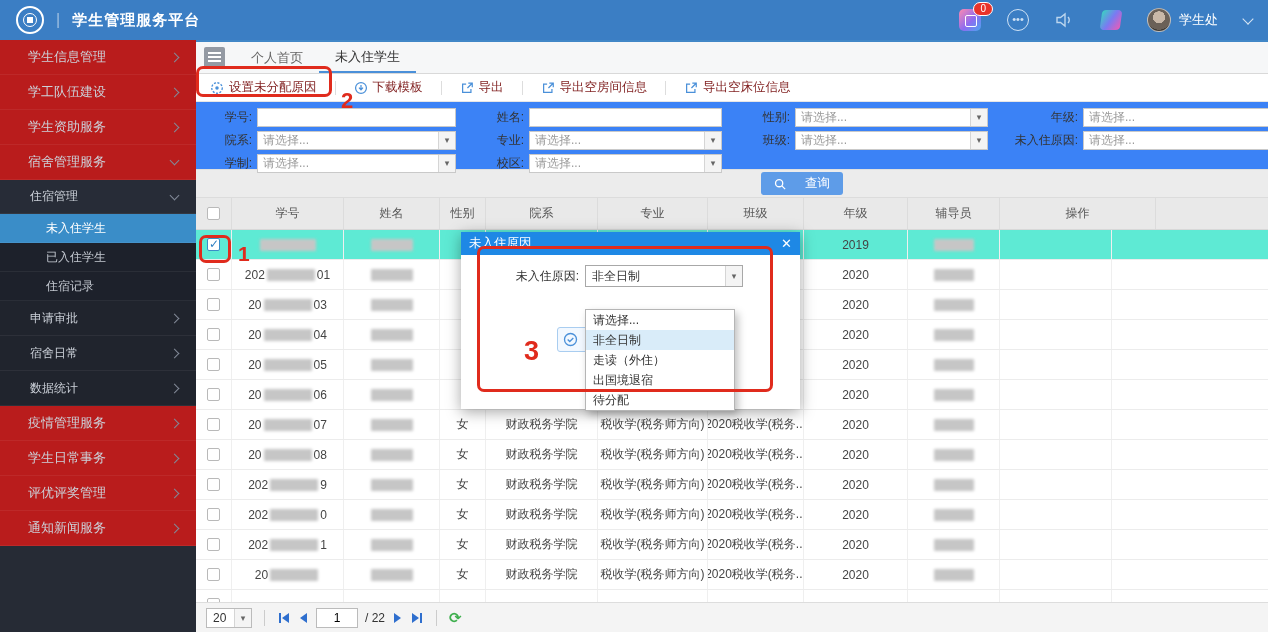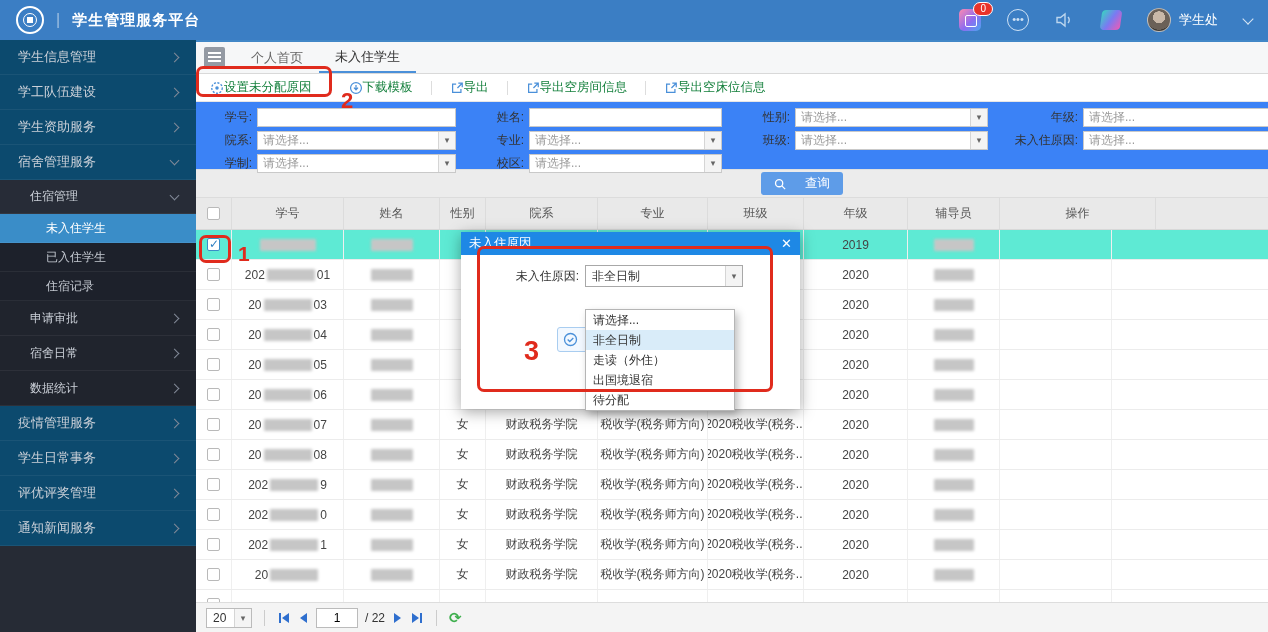--- a/index.html
+++ b/index.html
@@ -18,40 +18,40 @@
   .chaticon { width:22px; height:22px; border:1.6px solid #cfe2f5; border-radius:50%; color:#cfe2f5; font-size:11px; text-align:center; line-height:18px; }
   .spk svg { display:block; }
   .themeicon { width:20px; height:20px; border-radius:4px; background:linear-gradient(120deg,#37d6c0,#7a7af2 50%,#f05ab4); transform:skewX(-8deg); }
   .userbox { display:flex; align-items:center; gap:8px; color:#fff; font-size:13px; }
   .avatar { width:24px; height:24px; border-radius:50%; background:radial-gradient(circle at 50% 38%,#c9b8a8 0 34%,#6b6158 35% 70%,#3f3a35 71%); border:1px solid rgba(255,255,255,.6); }
   .chev-dn-w { width:8px; height:8px; border-right:1.6px solid #d8e6f4; border-bottom:1.6px solid #d8e6f4; transform:rotate(45deg); margin-top:-3px; }
 
   
   .sidebar { position:absolute; left:0; top:40px; width:196px; height:592px; background:#262b35; z-index:30; }
   .sitem { display:flex; align-items:center; color:#ccd1d9; font-size:13px; border-bottom:1px solid rgba(255,255,255,.06); cursor:pointer; }
-  .lvl1 { height:35px; background:#0c4a6e; padding-left:18px; }
+  .lvl1 { height:35px; background:#b91c1c; padding-left:28px; }
   .lvl2 { height:34px; background:#272c37; padding-left:30px; font-size:12px; }
   .lvl2b { height:35px; background:#20242d; padding-left:30px; font-size:12px; }
   .lvl3 { height:29px; background:#1d212b; padding-left:46px; font-size:12px; color:#c3c8d0; }
   .lvl3.active { background:#3a8dc8; color:#fff; }
   .chev { width:7px; height:7px; border-right:1.5px solid #828a98; border-bottom:1.5px solid #828a98; margin-left:auto; margin-right:18px; flex:none; }
   .chev.right { transform:rotate(-45deg); }
   .chev.down { transform:rotate(45deg); margin-top:-3px; }
 
   
   .content { position:absolute; left:196px; top:40px; width:1212px; height:592px; display:flex; flex-direction:column; background:#f0f0f0; }
 
   .tabbar { height:34px; flex:none; background:#f6f7f8; border-top:2px solid #4187c7; border-bottom:1px solid #d9d9d9; display:flex; align-items:center; }
   .collapse-ic { width:21px; height:21px; background:#949aa3; border-radius:2px; margin:0 10px 0 8px; position:relative; }
   .collapse-ic::after { content:""; position:absolute; left:4px; top:5px; width:13px; height:2px; background:#fff; box-shadow:0 4px 0 #fff,0 8px 0 #fff; }
   .tab { padding:0 16px; font-size:13px; color:#666; height:100%; display:flex; align-items:center; cursor:pointer; }
   .tab.active { color:#333; border-bottom:2px solid #4a90d9; }
 
   .toolbar { height:28px; flex:none; background:#fff; border-bottom:1px solid #e6e6e6; display:flex; align-items:center; padding-left:8px; }
-  .tbtn { display:flex; align-items:center; font-size:12.5px; color:#15803d; padding:0 6px; cursor:pointer; }
+  .tbtn { display:flex; align-items:center; gap:5px; font-size:12.5px; color:#7f1d1d; padding:0 6px; cursor:pointer; }
   .tdiv { width:1px; height:14px; background:#ddd; margin:0 12px; }
 
   .filters { flex:none; background:#3b82f6; border-bottom:1px solid #e0e0e0; padding:6px 10px 8px; height:68px; display:grid; grid-template-columns:250px 258px 258px 290px; grid-auto-rows:18px; row-gap:5px; column-gap:8px; }
   .fcell { display:flex; align-items:center; }
   .flabel { font-size:12px; color:#333; text-align:right; margin-right:5px; flex:none; }
   .w52{width:46px;} .w60{width:60px;} .w88{width:82px;}
   .finput { flex:1; height:19px; border:1px solid #c9c9c9; background:#fff; font-size:12px; padding:0 4px; }
   .fselect { flex:1; height:19px; border:1px solid #c9c9c9; background:#fff; position:relative; display:flex; align-items:center; font-size:12px; color:#9a9a9a; padding-left:5px; cursor:pointer; }
   .sel-caret { position:absolute; right:0; top:0; width:17px; height:100%; border-left:1px solid #d5d5d5; background:#f4f4f4; color:#666; font-size:9px; display:flex; align-items:center; justify-content:center; }
   .sel-caret::after { content:"▾"; }

